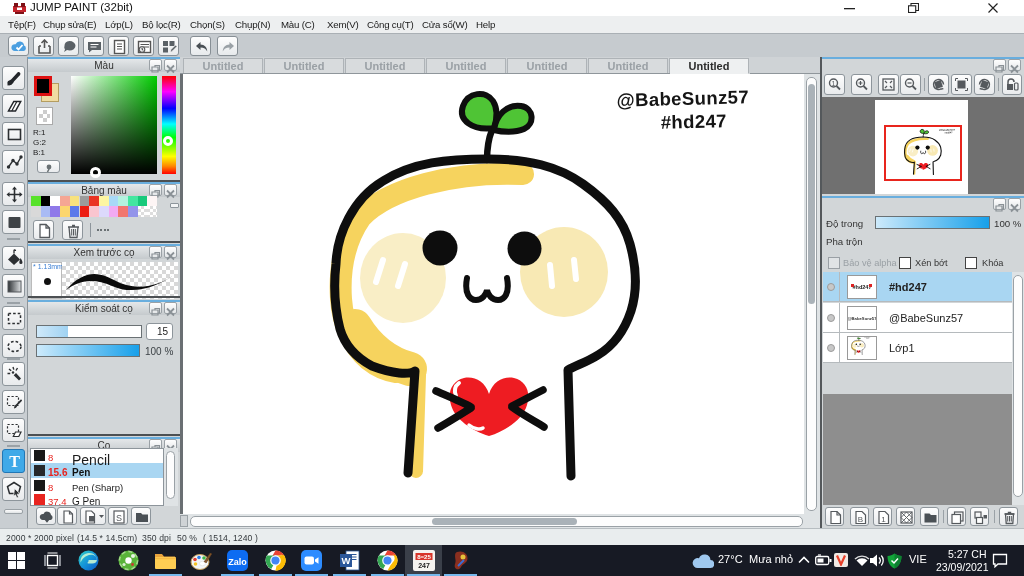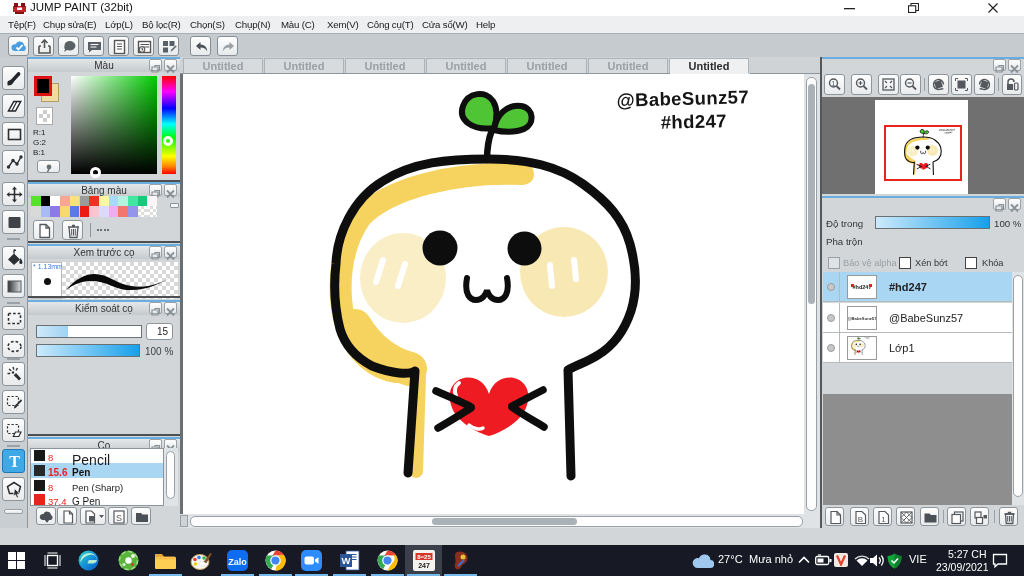--- a/index.html
+++ b/index.html
@@ -650,20 +650,27 @@
   <div class="abs" style="left:172px;top:453px;width:1px;height:13px;background:#9aa1a6"></div>
   <div class="abs gbtn" style="left:177px;top:450px;width:19px;height:19px">
         <svg width="17" height="17" viewBox="0 0 17 17">
           <path d="M4.5 5 H12.5 L11.8 14.5 H5.2 z" fill="none" stroke="#55595d" stroke-width="1.3"></path>
           <path d="M3.5 5 H13.5 M6.8 3.5 H10.2" stroke="#55595d" stroke-width="1.3"></path>
           <path d="M6.7 7 V12.5 M8.5 7 V12.5 M10.3 7 V12.5" stroke="#55595d" stroke-width="1"></path>
         </svg>
       </div>
 </div>
 
+<div class="abs" id="statusbar">
+<span style="left:6px">2000 * 2000 pixel</span>
+<span style="left:77px">(14.5 * 14.5cm)</span>
+<span style="left:142px">350 dpi</span>
+<span style="left:177px">50 %</span>
+<span style="left:203px">( 1514, 1240 )</span>
+</div>
 
 <div class="abs" id="taskbar">
   <div class="tk" style="left:1px">
         <svg style="left:7px;top:7px" width="17" height="17" viewBox="0 0 17 17">
           <rect x="0" y="0" width="8" height="8" fill="#fff"></rect>
           <rect x="9" y="0" width="8" height="8" fill="#fff"></rect>
           <rect x="0" y="9" width="8" height="8" fill="#fff"></rect>
           <rect x="9" y="9" width="8" height="8" fill="#fff"></rect>
         </svg>
       </div>

